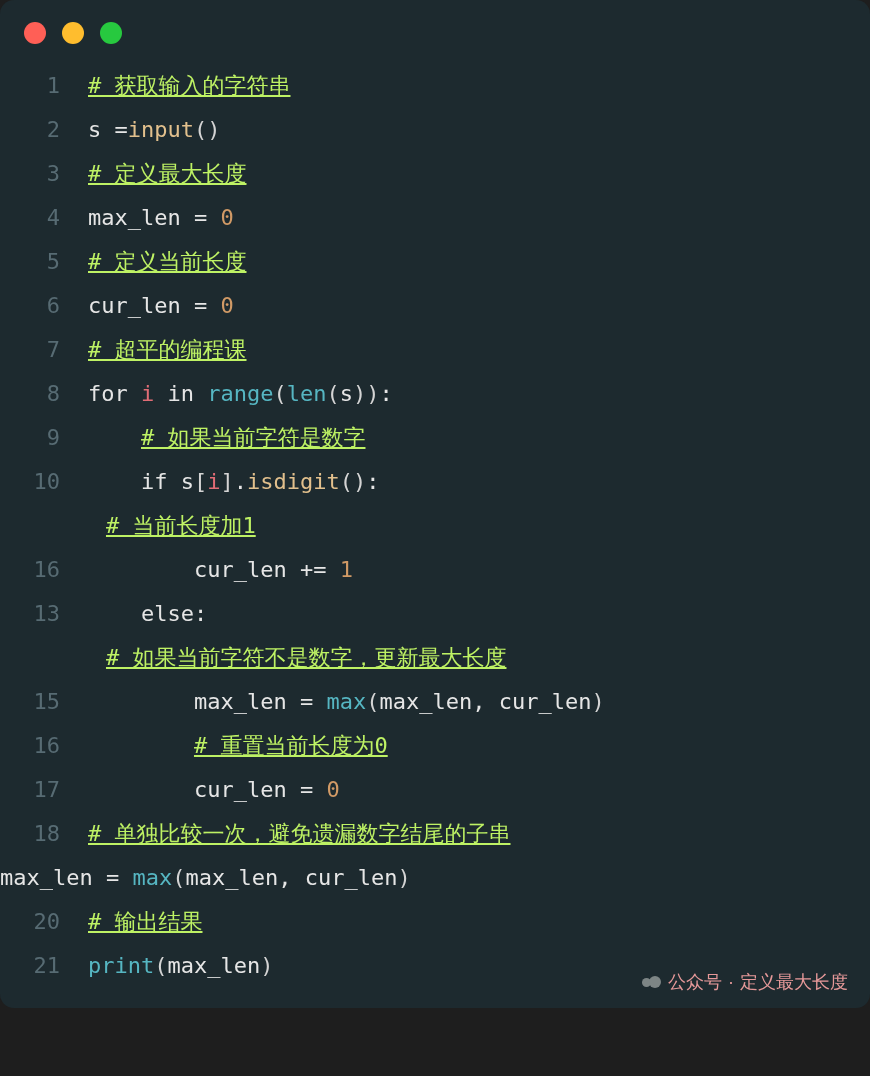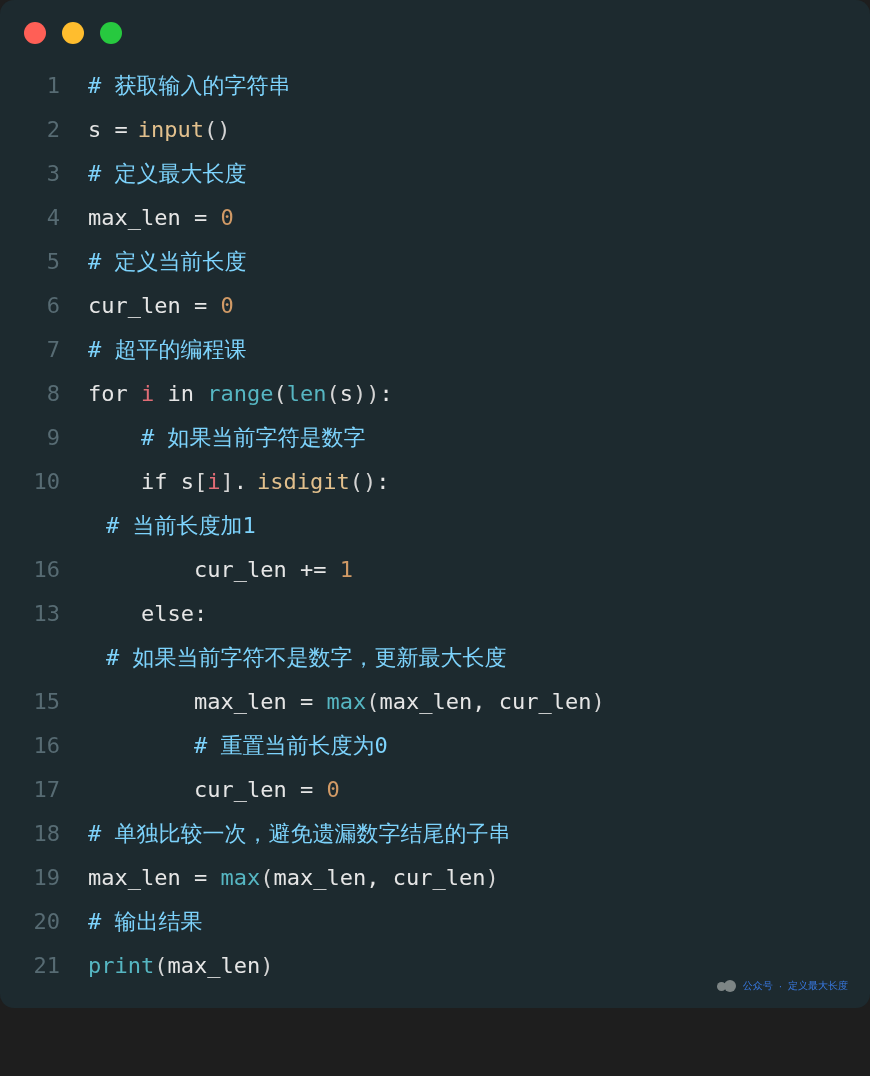--- a/index.html
+++ b/index.html
@@ -49,42 +49,42 @@
     text-align: right;
     color: #576b73;
     padding-right: 28px;
     flex: 0 0 auto;
     user-select: none;
   }
   .code {
     flex: 1 1 auto;
     color: #e6e6e6;
   }
-  .c-comment { color: #7dd3fc; }
+  .c-comment { color: #bef264; text-decoration: underline; }
   .c-ident { color: #e6e6e6; }
   .c-op { color: #e6e6e6; }
-  .c-func { color: #e2c08d; margin-left: 10px; }
+  .c-func { color: #e2c08d; }
   .c-builtin { color: #56b6c2; }
   .c-num { color: #d19a66; }
   .c-kw { color: #e5e5e5; }
   .c-var2 { color: #e06c75; }
   .c-paren { color: #d4d4d4; }
   .c-dot { color: #e6e6e6; }
   .c-bracket { color: #d4d4d4; }
 
   .watermark {
     position: absolute;
     right: 22px;
     bottom: 14px;
     display: flex;
     align-items: center;
     gap: 6px;
-    color: #3b82f6;
+    color: #fca5a5;
     font-family: "PingFang SC","Microsoft YaHei",sans-serif;
-    font-size: 10px;
+    font-size: 18px;
     opacity: 0.9;
   }
   .watermark .wicon {
     width: 20px;
     height: 16px;
     position: relative;
   }
   .watermark .wicon::before,
   .watermark .wicon::after {
     content: "";
@@ -120,21 +120,21 @@
       <div class="line"><div class="gutter">9</div><div class="code"><span>    </span><span class="c-comment"># 如果当前字符是数字</span></div></div>
       <div class="line"><div class="gutter">10</div><div class="code"><span>    </span><span class="c-kw">if </span><span class="c-ident">s</span><span class="c-bracket">[</span><span class="c-var2">i</span><span class="c-bracket">]</span><span class="c-dot">.</span><span class="c-func">isdigit</span><span class="c-paren">()</span><span class="c-op">:</span></div></div>
       <div class="line"><div class="code"><span>        </span><span class="c-comment"># 当前长度加1</span></div></div>
       <div class="line"><div class="gutter">16</div><div class="code"><span>        </span><span class="c-ident">cur_len </span><span class="c-op">+= </span><span class="c-num">1</span></div></div>
       <div class="line"><div class="gutter">13</div><div class="code"><span>    </span><span class="c-kw">else</span><span class="c-op">:</span></div></div>
       <div class="line"><div class="code"><span>        </span><span class="c-comment"># 如果当前字符不是数字，更新最大长度</span></div></div>
       <div class="line"><div class="gutter">15</div><div class="code"><span>        </span><span class="c-ident">max_len </span><span class="c-op">= </span><span class="c-builtin">max</span><span class="c-paren">(</span><span class="c-ident">max_len</span><span class="c-op">, </span><span class="c-ident">cur_len</span><span class="c-paren">)</span></div></div>
       <div class="line"><div class="gutter">16</div><div class="code"><span>        </span><span class="c-comment"># 重置当前长度为0</span></div></div>
       <div class="line"><div class="gutter">17</div><div class="code"><span>        </span><span class="c-ident">cur_len </span><span class="c-op">= </span><span class="c-num">0</span></div></div>
       <div class="line"><div class="gutter">18</div><div class="code"><span class="c-comment"># 单独比较一次，避免遗漏数字结尾的子串</span></div></div>
-      <div class="line"><div class="gutter">19</div><div class="code"><span class="c-ident">max_len </span><span class="c-op">= </span><span class="c-builtin">max</span><span class="c-paren">(</span><span class="c-ident">max_len</span><span class="c-op">, </span><span class="c-ident">cur_len</span><span class="c-paren">)</span></div></div>
+      <div class="line"><div class="code"><span class="c-ident">max_len </span><span class="c-op">= </span><span class="c-builtin">max</span><span class="c-paren">(</span><span class="c-ident">max_len</span><span class="c-op">, </span><span class="c-ident">cur_len</span><span class="c-paren">)</span></div></div>
       <div class="line"><div class="gutter">20</div><div class="code"><span class="c-comment"># 输出结果</span></div></div>
       <div class="line"><div class="gutter">21</div><div class="code"><span class="c-builtin">print</span><span class="c-paren">(</span><span class="c-ident">max_len</span><span class="c-paren">)</span></div></div>
     </div>
   <div class="watermark">
     <span class="wicon"></span>
     <span>公众号</span>
     <span>·</span>
     <span>定义最大长度</span>
   </div>
 </div>

